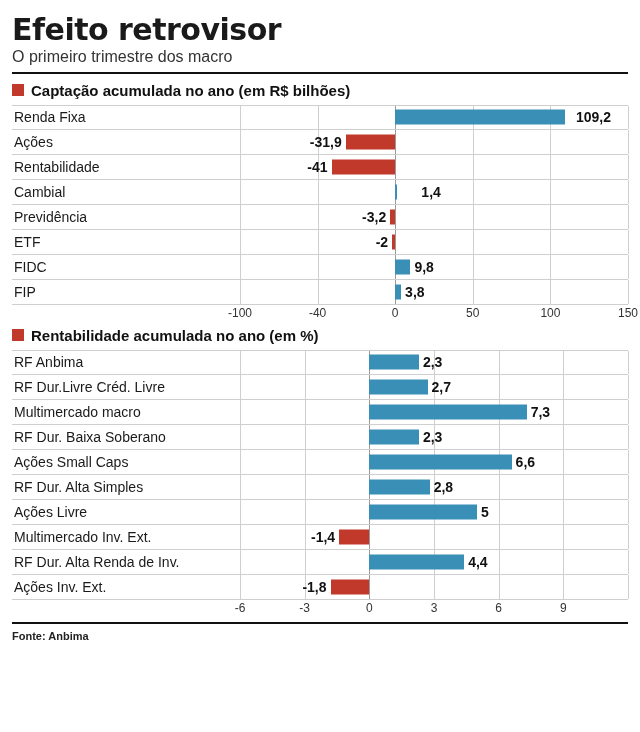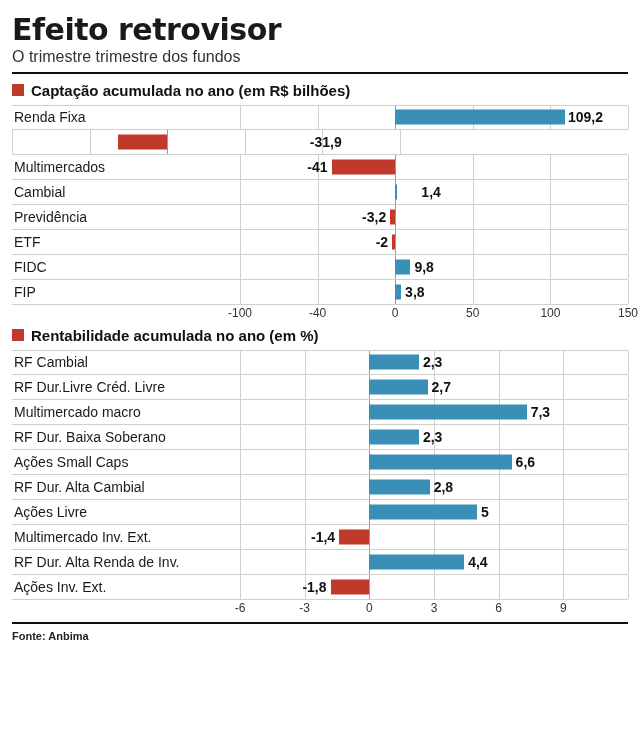--- a/index.html
+++ b/index.html
@@ -130,55 +130,56 @@
     border-top: 2px solid #111;
     margin: 4px 0 3px 0;
   }
 </style>
 </head>
 <body>
 
 <div class="wrap">
 
   <div class="title">Efeito retrovisor</div>
-  <div class="subtitle">O trimestre trimestre dos fundos</div>
+  <div class="subtitle">O primeiro trimestre dos macro</div>
   <hr class="rule">
 
   <div class="sec-head">
     <span class="sec-square"></span>
     <span class="sec-title">Captação acumulada no ano (em R$ bilhões)</span>
   </div>
   <div class="chart" id="chart0">
       <div class="row">
         <div class="cat">Renda Fixa</div>
         <div class="plot">
           <div class="gridline" style="left: 0px;"></div>
           <div class="gridline" style="left: 77.6px;"></div>
           <div class="gridline zero" style="left: 155.2px;"></div>
           <div class="gridline" style="left: 232.8px;"></div>
           <div class="gridline" style="left: 310.4px;"></div>
           <div class="gridline" style="left: 388px;"></div>
           <div class="bar" style="left: 155.2px; width: 169.478px;"></div>
-          <div class="val" style="left: 328px;">109,2</div>
-        </div>
-      </div>
-      <div class="row">
+          <div class="val" style="left: 336px;">109,2</div>
+        </div>
+      </div>
+      <div class="row">
+        <div class="cat">Ações</div>
         <div class="plot">
           <div class="gridline" style="left: 0px;"></div>
           <div class="gridline" style="left: 77.6px;"></div>
           <div class="gridline zero" style="left: 155.2px;"></div>
           <div class="gridline" style="left: 232.8px;"></div>
           <div class="gridline" style="left: 310.4px;"></div>
           <div class="gridline" style="left: 388px;"></div>
           <div class="bar neg" style="left: 105.691px; width: 49.5088px;"></div>
           <div class="val" style="right: 286.309px;">-31,9</div>
         </div>
       </div>
       <div class="row">
-        <div class="cat">Multimercados</div>
+        <div class="cat">Rentabilidade</div>
         <div class="plot">
           <div class="gridline" style="left: 0px;"></div>
           <div class="gridline" style="left: 77.6px;"></div>
           <div class="gridline zero" style="left: 155.2px;"></div>
           <div class="gridline" style="left: 232.8px;"></div>
           <div class="gridline" style="left: 310.4px;"></div>
           <div class="gridline" style="left: 388px;"></div>
           <div class="bar neg" style="left: 91.568px; width: 63.632px;"></div>
           <div class="val" style="right: 300.432px;">-41</div>
         </div>
@@ -257,21 +258,21 @@
         <div class="tick" style="left: 388px;">150</div>
       </div>
     </div>
 
   <div class="sec-head">
     <span class="sec-square"></span>
     <span class="sec-title">Rentabilidade acumulada no ano (em %)</span>
   </div>
   <div class="chart" id="chart1">
       <div class="row">
-        <div class="cat">RF Cambial</div>
+        <div class="cat">RF Anbima</div>
         <div class="plot">
           <div class="gridline" style="left: 0px;"></div>
           <div class="gridline" style="left: 64.6667px;"></div>
           <div class="gridline zero" style="left: 129.333px;"></div>
           <div class="gridline" style="left: 194px;"></div>
           <div class="gridline" style="left: 258.667px;"></div>
           <div class="gridline" style="left: 323.333px;"></div>
           <div class="gridline" style="left: 388px;"></div>
           <div class="bar" style="left: 129.333px; width: 49.5778px;"></div>
           <div class="val" style="left: 182.911px;">2,3</div>
@@ -327,21 +328,21 @@
           <div class="gridline zero" style="left: 129.333px;"></div>
           <div class="gridline" style="left: 194px;"></div>
           <div class="gridline" style="left: 258.667px;"></div>
           <div class="gridline" style="left: 323.333px;"></div>
           <div class="gridline" style="left: 388px;"></div>
           <div class="bar" style="left: 129.333px; width: 142.267px;"></div>
           <div class="val" style="left: 275.6px;">6,6</div>
         </div>
       </div>
       <div class="row">
-        <div class="cat">RF Dur. Alta Cambial</div>
+        <div class="cat">RF Dur. Alta Simples</div>
         <div class="plot">
           <div class="gridline" style="left: 0px;"></div>
           <div class="gridline" style="left: 64.6667px;"></div>
           <div class="gridline zero" style="left: 129.333px;"></div>
           <div class="gridline" style="left: 194px;"></div>
           <div class="gridline" style="left: 258.667px;"></div>
           <div class="gridline" style="left: 323.333px;"></div>
           <div class="gridline" style="left: 388px;"></div>
           <div class="bar" style="left: 129.333px; width: 60.3556px;"></div>
           <div class="val" style="left: 193.689px;">2,8</div>

